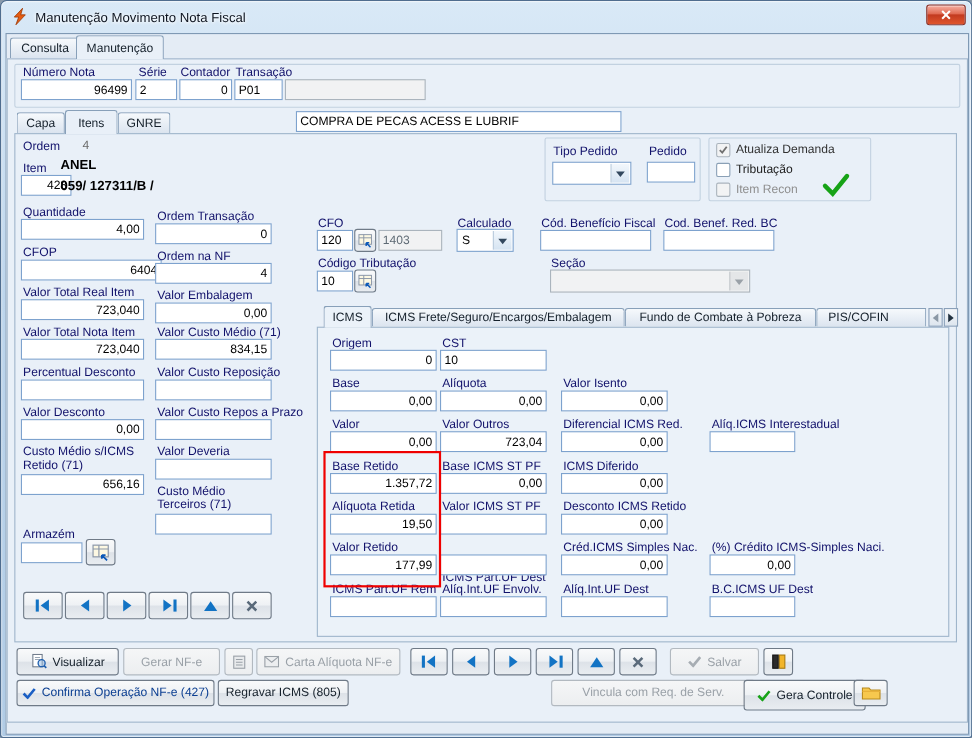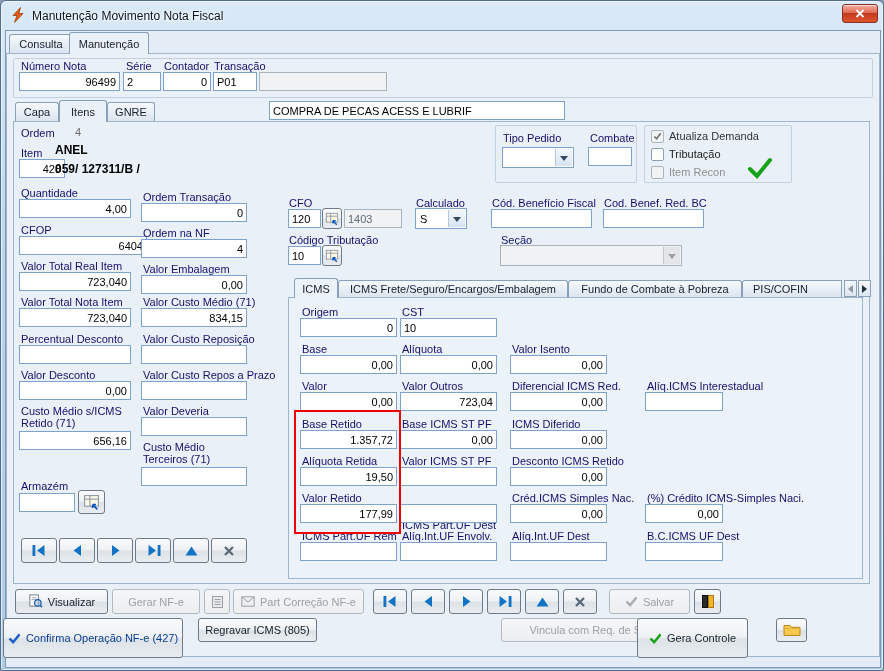--- a/index.html
+++ b/index.html
@@ -112,21 +112,21 @@
   <input class="ed rt" style="left: 18px; top: 158px; width: 46px;" readonly="" value="428">
   <span class="boldtxt" style="left:54px;top:142px">ANEL</span>
   <span class="boldtxt" style="left:54px;top:161px">059/ 127311/B /</span>
 
   <div class="gbox" style="left:494px;top:124px;width:142px;height:58px"></div>
   <span class="lbl" style="left:502px;top:131px">Tipo Pedido</span>
   <div class="combo" style="left:501px;top:146px;width:72px">
     <span></span>
     <span class="arr"></span>
   </div>
-  <span class="lbl" style="left:589px;top:131px">Combate</span>
+  <span class="lbl" style="left:589px;top:131px">Pedido</span>
   <input class="ed" style="left: 587px; top: 146px; width: 44px;" readonly="">
 
   <div class="gbox" style="left:643px;top:124px;width:148px;height:58px"></div>
   <span class="chk dis" style="left:650px;top:129px">
     <span class="ic">
       <svg width="9" height="9" viewBox="0 0 10 10">
           <path d="M1.5 5 L4 7.5 L8.5 1.5" stroke="#707070" stroke-width="1.8" fill="none"></path>
         </svg>
     </span>
   </span>
@@ -372,21 +372,21 @@
         </svg>
     </span>
   </div>
   <div class="btn dis" style="left:232px;top:588px;width:131px">
     <span class="ic">
       <svg width="14" height="11" viewBox="0 0 14 11">
           <rect x="0.8" y="0.8" width="12.4" height="9.4" fill="#eceef0" stroke="#9aa1a8"></rect>
           <path d="M1 1.2 L7 6 L13 1.2" fill="none" stroke="#9aa1a8"></path>
         </svg>
     </span>
-    <span>Part Correção NF-e</span>
+    <span>Carta Alíquota NF-e</span>
   </div>
   <div class="btn" style="left:372px;top:588px;width:34px">
     <span class="ic">
         <svg width="17" height="13" viewBox="0 0 17 13">
           <rect x="1.5" y="1" width="2.8" height="11" fill="#1273c4"></rect>
           <path d="M13.5 1 L6 6.5 L13.5 12 Z" fill="#1273c4"></path>
         </svg>
       </span>
   </div>
   <div class="btn" style="left:410px;top:588px;width:34px">
@@ -435,35 +435,35 @@
   </div>
   <div class="btn" style="left:693px;top:588px;width:27px">
     <span class="ic">
       <svg width="14" height="15" viewBox="0 0 14 15">
           <rect x="1.5" y="1.5" width="5" height="12" fill="#2b2b2b" stroke="#111"></rect>
           <rect x="7.5" y="1.5" width="5" height="12" fill="#f2b52a" stroke="#a87b12"></rect>
         </svg>
     </span>
   </div>
 
-  <div class="btn" style="left:2px;top:617px;width:180px;height:40px;color:#0b3e91">
+  <div class="btn" style="left:14px;top:617px;width:180px;height:24px;color:#0b3e91">
     <span class="ic">
         <svg width="13" height="11" viewBox="0 0 14 12">
           <path d="M1.5 6 L5.5 10 L12.5 1.5" fill="none" stroke="#1b5fc4" stroke-width="2.6"></path>
         </svg>
       </span>
     <span>Confirma Operação NF-e (427)</span>
   </div>
   <div class="btn" style="left:197px;top:617px;width:119px;height:24px">
     <span>Regravar ICMS (805)</span>
   </div>
   <div class="btn dis" style="left:500px;top:617px;width:186px;height:24px">
     <span>Vincula com Req. de Serv.</span>
   </div>
-  <div class="btn" style="left:636px;top:617px;width:111px;height:40px">
+  <div class="btn" style="left:675px;top:617px;width:111px;height:28px">
     <span class="ic">
         <svg width="13" height="11" viewBox="0 0 14 12">
           <path d="M1.5 6 L5.5 10 L12.5 1.5" fill="none" stroke="#17a317" stroke-width="2.6"></path>
         </svg>
       </span>
     <span>Gera Controle</span>
   </div>
   <div class="btn" style="left:775px;top:617px;width:31px;height:24px">
     <span class="ic">
       <svg width="18" height="14" viewBox="0 0 18 14">

